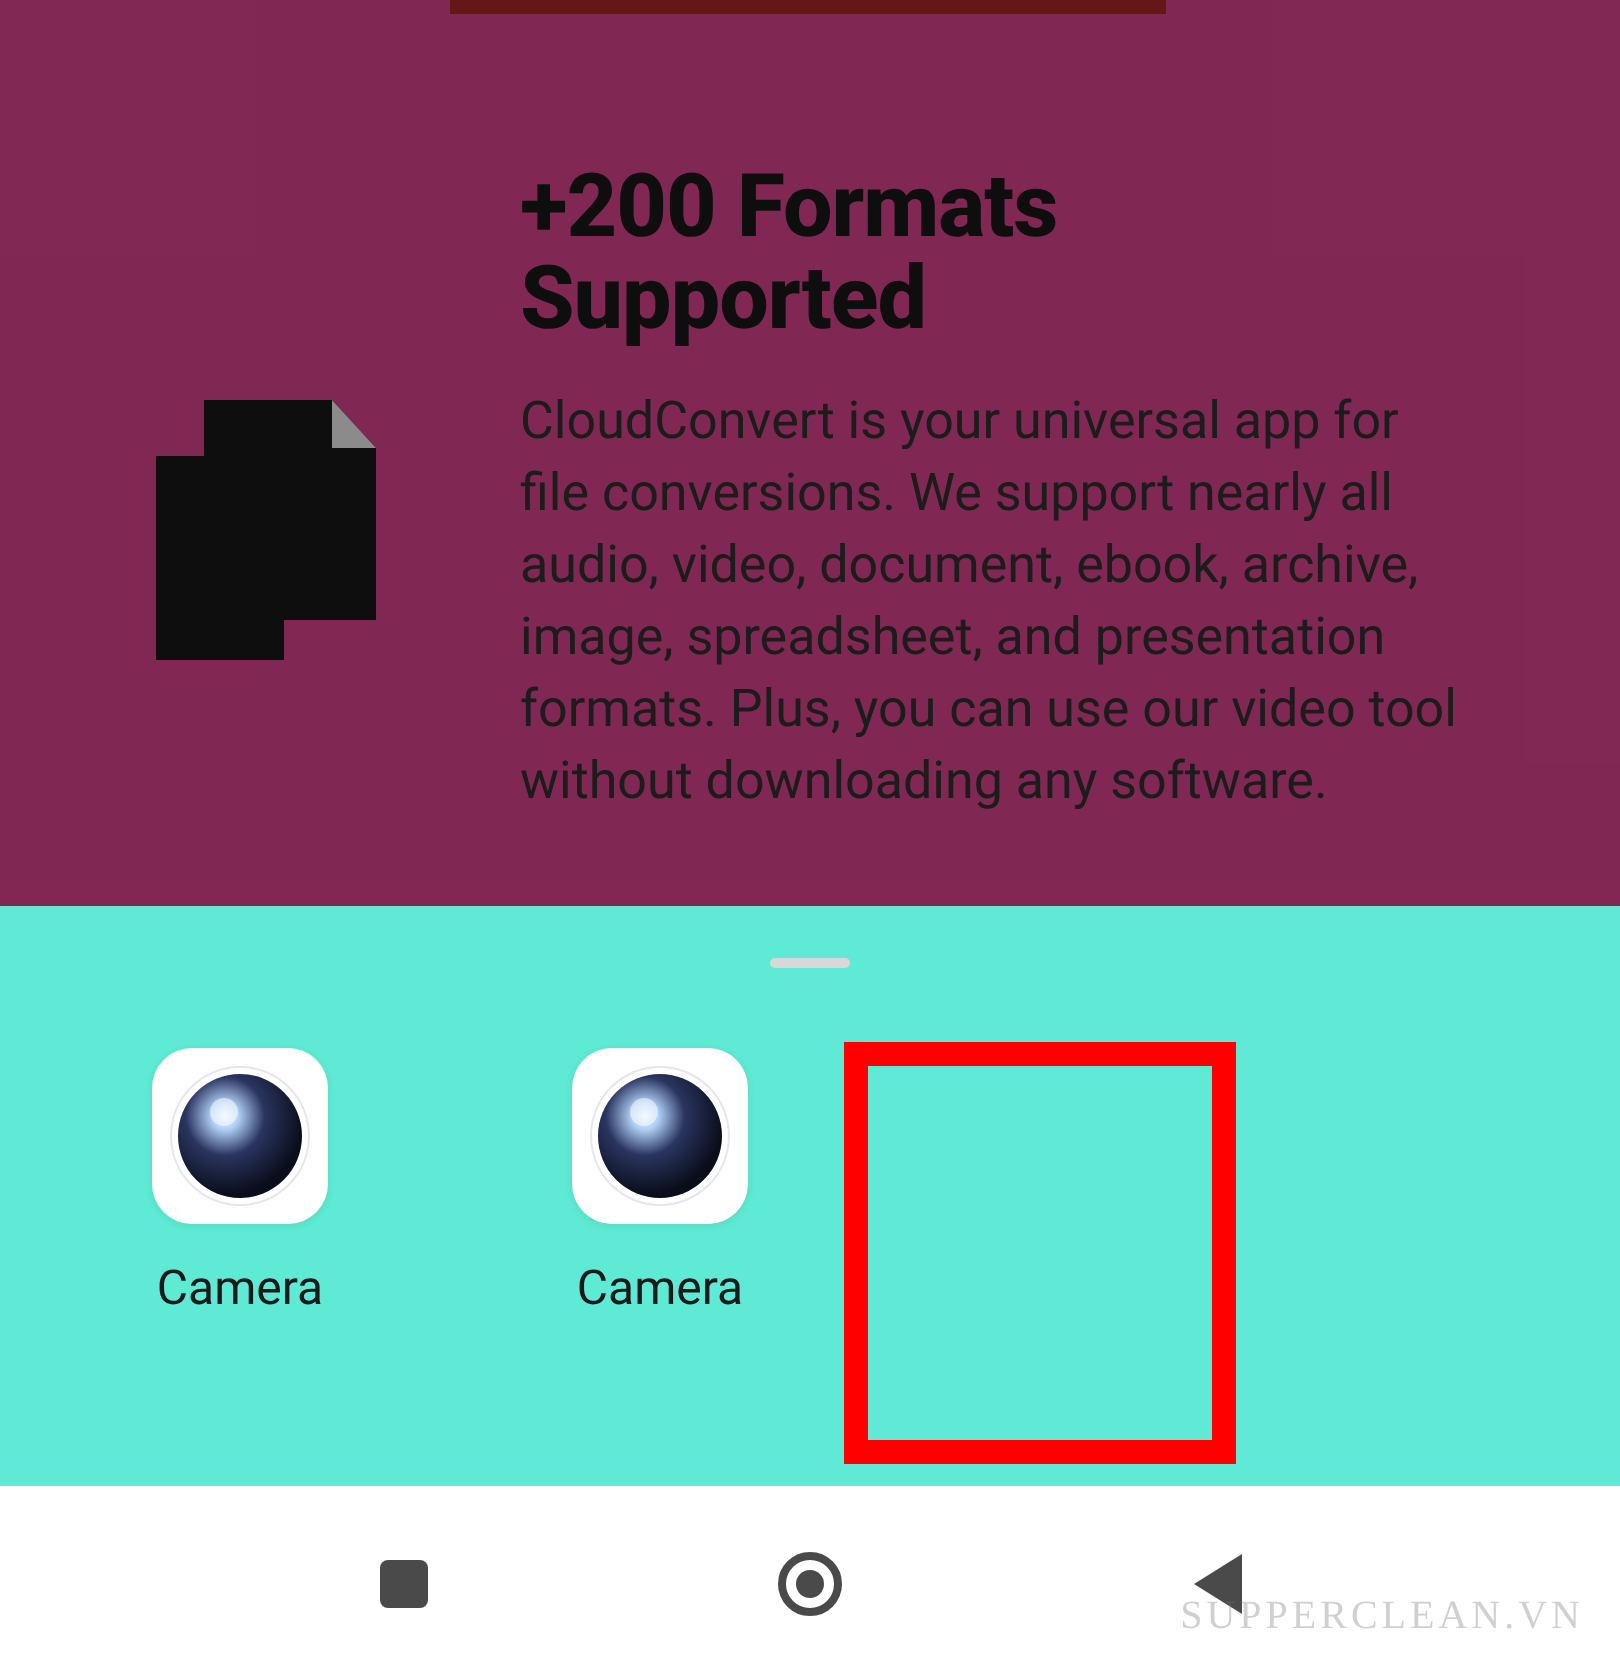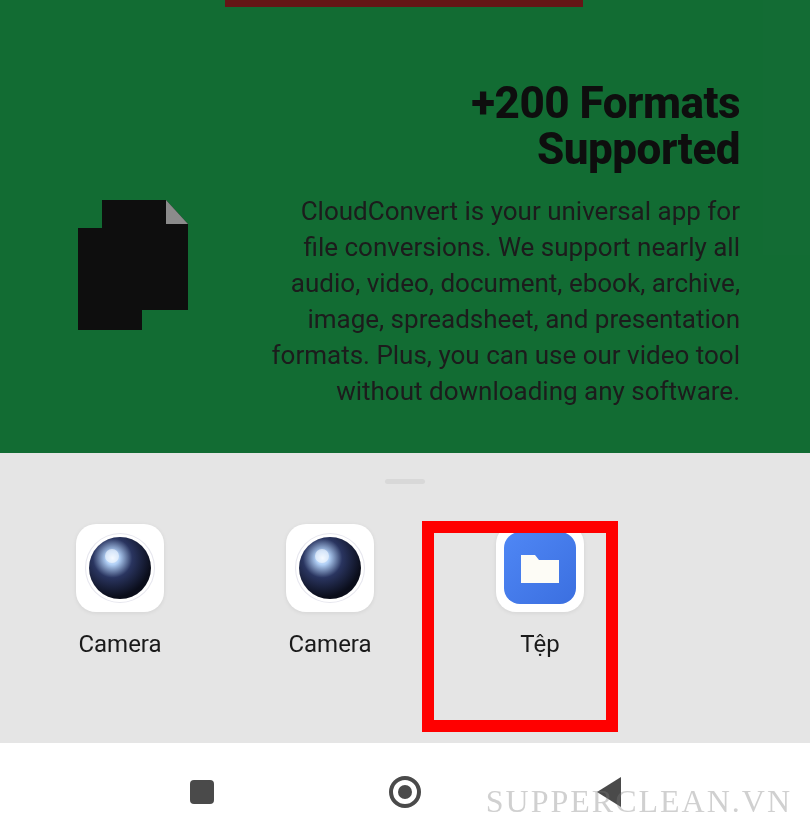--- a/index.html
+++ b/index.html
@@ -7,23 +7,22 @@
       width: 810px;
       height: 840px;
       font-family: -apple-system, BlinkMacSystemFont, 'Segoe UI', Roboto, sans-serif;
       overflow: hidden;
       position: relative;
       background: #fff;
     }
     .background-page {
       position: absolute;
       top: 0; left: 0; right: 0; height: 530px;
-      background: #22c55e;
+      background: #ec4899;
       padding: 20px;
-      text-align: right;
     }
     .red-bar-top {
       position: absolute;
       top: -5px;
       left: 225px;
       width: 358px;
       height: 12px;
       background: #b82828;
     }
     .content-row {
@@ -63,21 +62,21 @@
       position: absolute;
       top: 0; left: 0; right: 0; height: 453px;
       background: rgba(0,0,0,0.45);
       pointer-events: none;
     }
     .bottom-sheet {
       position: absolute;
       top: 453px;
       left: 0; right: 0;
       bottom: 97px;
-      background: #e5e5e5;
+      background: #5eead4;
     }
     .sheet-handle {
       width: 40px;
       height: 5px;
       background: #d8d8d8;
       border-radius: 3px;
       margin: 26px auto 0;
     }
     .app-row {
       display: flex;
@@ -126,21 +125,21 @@
       width: 40px;
       height: 40px;
       display: flex;
       align-items: center;
       justify-content: center;
     }
     .watermark {
       position: absolute;
       right: 18px;
       bottom: 20px;
-      font-size: 32px;
+      font-size: 20px;
       letter-spacing: 2px;
       color: rgba(120,120,120,0.35);
       font-family: Georgia, serif;
       pointer-events: none;
     }
     .camera-lens {
       width: 62px;
       height: 62px;
       border-radius: 50%;
       background: radial-gradient(circle at 38% 34%, #e8f3ff 0%, #b0cff5 12%, #2a3560 35%, #0a0d1a 70%);
@@ -203,30 +202,20 @@
           <div class="camera-lens"></div>
         </div>
         <div class="app-label">Camera</div>
       </div>
       <div class="app-item">
         <div class="app-icon-wrapper">
           <div class="camera-lens"></div>
         </div>
         <div class="app-label">Camera</div>
       </div>
-      <div class="app-item">
-        <div class="app-icon-wrapper">
-          <div class="files-app">
-            <svg width="42" height="34" viewBox="0 0 42 34">
-              <path d="M 2 4 L 16 4 L 20 9 L 40 9 L 40 32 L 2 32 Z" fill="#fdfcf6"></path>
-            </svg>
-          </div>
-        </div>
-        <div class="app-label">Tệp</div>
-      </div>
     </div>
 </div>
 
 <div class="nav-bar">
   <div class="nav-btn">
     <svg width="30" height="30" viewBox="0 0 30 30">
         <rect x="3" y="3" width="24" height="24" rx="4" fill="#4a4a4a"></rect>
       </svg>
   </div>
   <div class="nav-btn">

